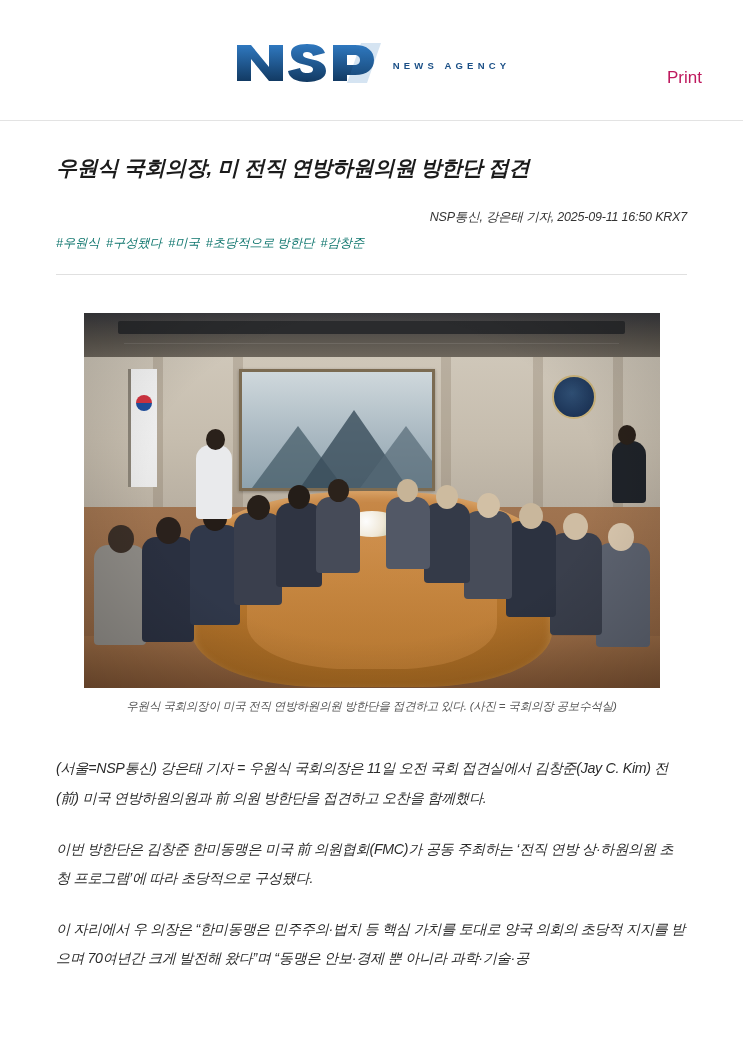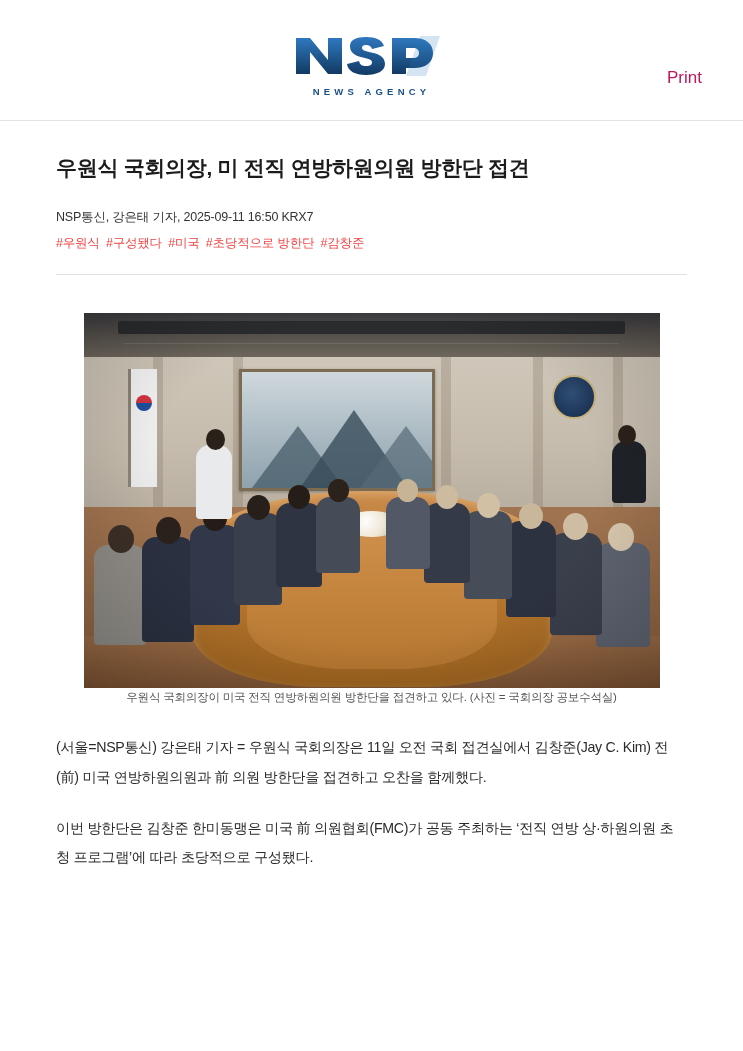--- a/index.html
+++ b/index.html
@@ -25,21 +25,21 @@
   .site-header {
     position: relative;
     height: 120px;
     border-bottom: 1px solid #e3e3e3;
     display: flex;
     align-items: center;
     justify-content: center;
   }
   .logo-wrap {
     display: flex;
-    flex-direction: column;
+    flex-direction: row;
     align-items: center;
     justify-content: center;
     margin-top: 6px;
   }
   .logo-mark {
     display: block;
   }
   .logo-sub {
     margin-top: 4px;
     font-size: 9.5px;
@@ -55,43 +55,45 @@
     font-size: 17px;
     color: #be185d;
     text-decoration: none;
     cursor: pointer;
   }
 
   
   .article {
     padding: 0 56px;
     box-sizing: border-box;
+    font-style: italic;
   }
   .headline {
     font-size: 21px;
     font-weight: 700;
     line-height: 1.45;
     color: #1b1b1b;
     margin: 32px 0 0 0;
     letter-spacing: -0.3px;
   }
   .byline {
     margin-top: 26px;
     font-size: 12.5px;
     color: #333333;
     letter-spacing: -0.2px;
+    text-align: right;
   }
   .tags {
     margin-top: 9px;
     font-size: 12.5px;
     color: #333333;
     letter-spacing: -0.2px;
   }
   .tag {
-    color: #ef4444;
+    color: #0f766e;
     text-decoration: none;
     margin-right: 3px;
     cursor: pointer;
   }
   .rule {
     margin-top: 22px;
     border: 0;
     border-top: 1px solid #e0e0e0;
     height: 0;
   }
@@ -103,29 +105,29 @@
   }
   .photo {
     width: 576px;
     height: 375px;
     margin: 0 auto;
     position: relative;
     overflow: hidden;
     background: #6c6257;
   }
   .figcaption {
-    margin-top: 2px;
+    margin-top: 11px;
     font-size: 11.5px;
     color: #555555;
     letter-spacing: -0.2px;
   }
 
   
   .body-copy {
-    margin-top: 28px;
+    margin-top: 40px;
     font-size: 14.2px;
     line-height: 2.05;
     color: #2b2b2b;
     letter-spacing: -0.3px;
   }
   .body-copy p {
     margin: 0 0 22px 0;
   }
 
   
@@ -333,16 +335,17 @@
         <div class="head" style="right:24px; top:112px; width:18px; height:20px; background:#2a211a;"></div>
 
         <div class="vignette"></div>
       </div>
       <div class="figcaption">우원식 국회의장이 미국 전직 연방하원의원 방한단을 접견하고 있다. (사진 = 국회의장 공보수석실)</div>
     </div>
 
     <div class="body-copy">
       <p>(서울=NSP통신) 강은태 기자 = 우원식 국회의장은 11일 오전 국회 접견실에서 김창준(Jay C. Kim) 전(前) 미국 연방하원의원과 前 의원 방한단을 접견하고 오찬을 함께했다.</p>
       <p>이번 방한단은 김창준 한미동맹은 미국 前 의원협회(FMC)가 공동 주최하는 ‘전직 연방 상·하원의원 초청 프로그램’에 따라 초당적으로 구성됐다.</p>
+      <p>이 자리에서 우 의장은 “한미동맹은 민주주의·법치 등 핵심 가치를 토대로 양국 의회의 초당적 지지를 받으며 70여년간 크게 발전해 왔다”며 “동맹은 안보·경제 뿐 아니라 과학·기술·공</p>
     </div>
 
   </div>
 </div>
 
 </body></html>

